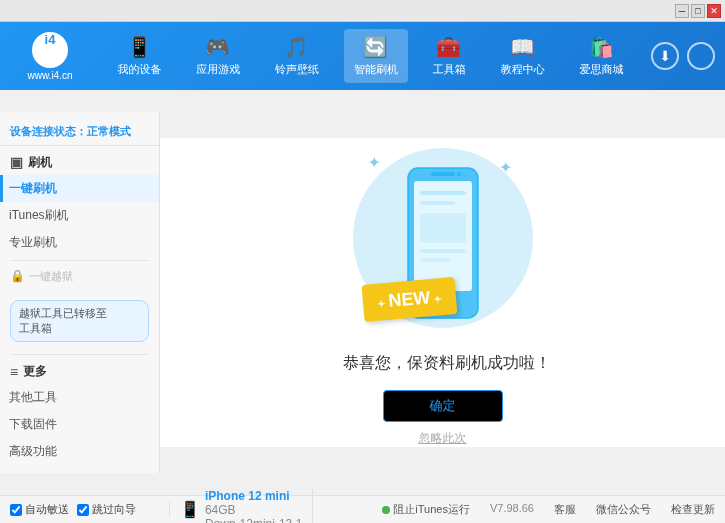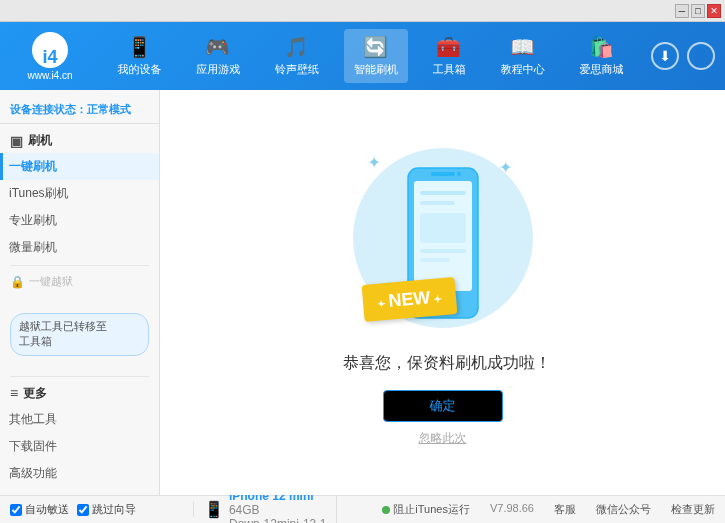--- a/index.html
+++ b/index.html
@@ -55,25 +55,25 @@
       align-items: center;
       width: 80px;
       margin-right: 10px;
     }
     .logo-circle {
       width: 36px;
       height: 36px;
       background: white;
       border-radius: 50%;
       display: flex;
-      align-items: flex-end;
+      align-items: flex-start;
       justify-content: center;
       color: #2196f3;
       font-weight: bold;
-      font-size: 18px;
+      font-size: 13px;
     }
     .logo-text {
       color: white;
       font-size: 10px;
       margin-top: 2px;
       white-space: nowrap;
       text-align: right;
     }
     .nav-items {
       display: flex;
@@ -117,20 +117,21 @@
       justify-content: center;
       color: white;
       cursor: pointer;
       font-size: 14px;
     }
 
     
     .main-layout {
       display: flex;
       height: calc(523px - 22px - 68px - 28px);
+      align-items: center;
     }
 
     
     .sidebar {
       width: 160px;
       background: #f7f7f7;
       border-right: 1px solid #e0e0e0;
       padding: 8px 0;
       overflow-y: auto;
     }
@@ -180,24 +181,24 @@
     .sidebar-grayed {
       padding: 4px 10px;
       font-size: 11px;
       color: #bbb;
       display: flex;
       align-items: center;
       gap: 4px;
     }
     .sidebar-grayed .lock-icon { font-size: 12px; }
     .sidebar-notice {
-      margin: 20px 10px;
+      margin: 12px 10px;
       background: #e8f4ff;
       border: 1px solid #b0d8ff;
-      border-radius: 14px;
+      border-radius: 9px;
       padding: 5px 8px;
       font-size: 11px;
       color: #555;
       line-height: 1.4;
     }
 
     
     .content {
       flex: 1;
       background: white;
@@ -308,21 +309,21 @@
       background: #f5f5f5;
       border-top: 1px solid #e0e0e0;
       display: flex;
       align-items: center;
       padding: 0 10px;
     }
     .bottom-left {
       display: flex;
       align-items: center;
       gap: 8px;
-      width: 184px;
+      width: 160px;
       border-right: 1px solid #e0e0e0;
       padding-right: 8px;
     }
     .checkbox-item {
       display: flex;
       align-items: center;
       gap: 3px;
       font-size: 11px;
       color: #444;
     }
@@ -453,23 +454,20 @@
       </div>
       <div class="sidebar-item active">
         <span>一键刷机</span>
       </div>
       <div class="sidebar-item">
         <span>iTunes刷机</span>
       </div>
       <div class="sidebar-item">
         <span>专业刷机</span>
       </div>
-      <div class="sidebar-item">
-        <span>微量刷机</span>
-      </div>
     </div>
 
     <div class="sidebar-divider"></div>
 
     <div class="sidebar-grayed">
       <span class="lock-icon">🔒</span>
       <span>一键越狱</span>
     </div>
 
     <div class="sidebar-notice">

